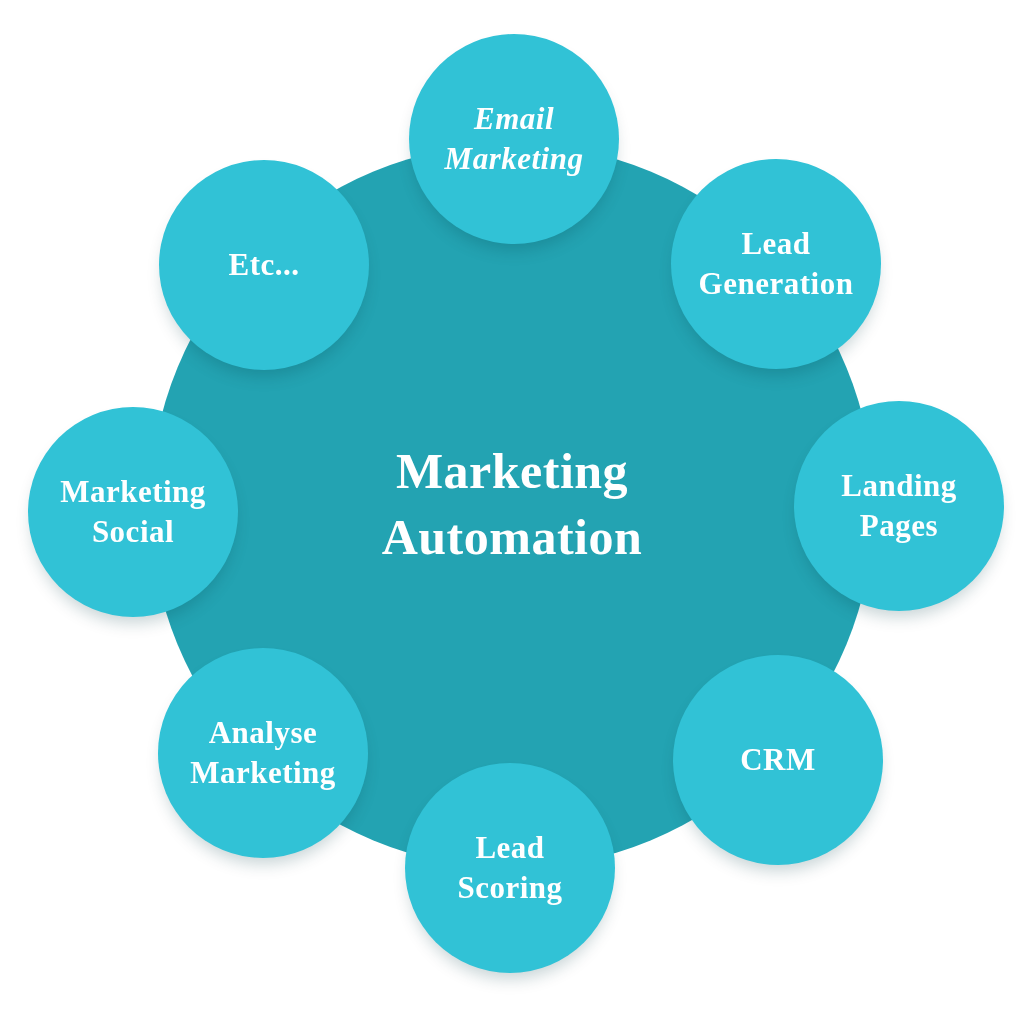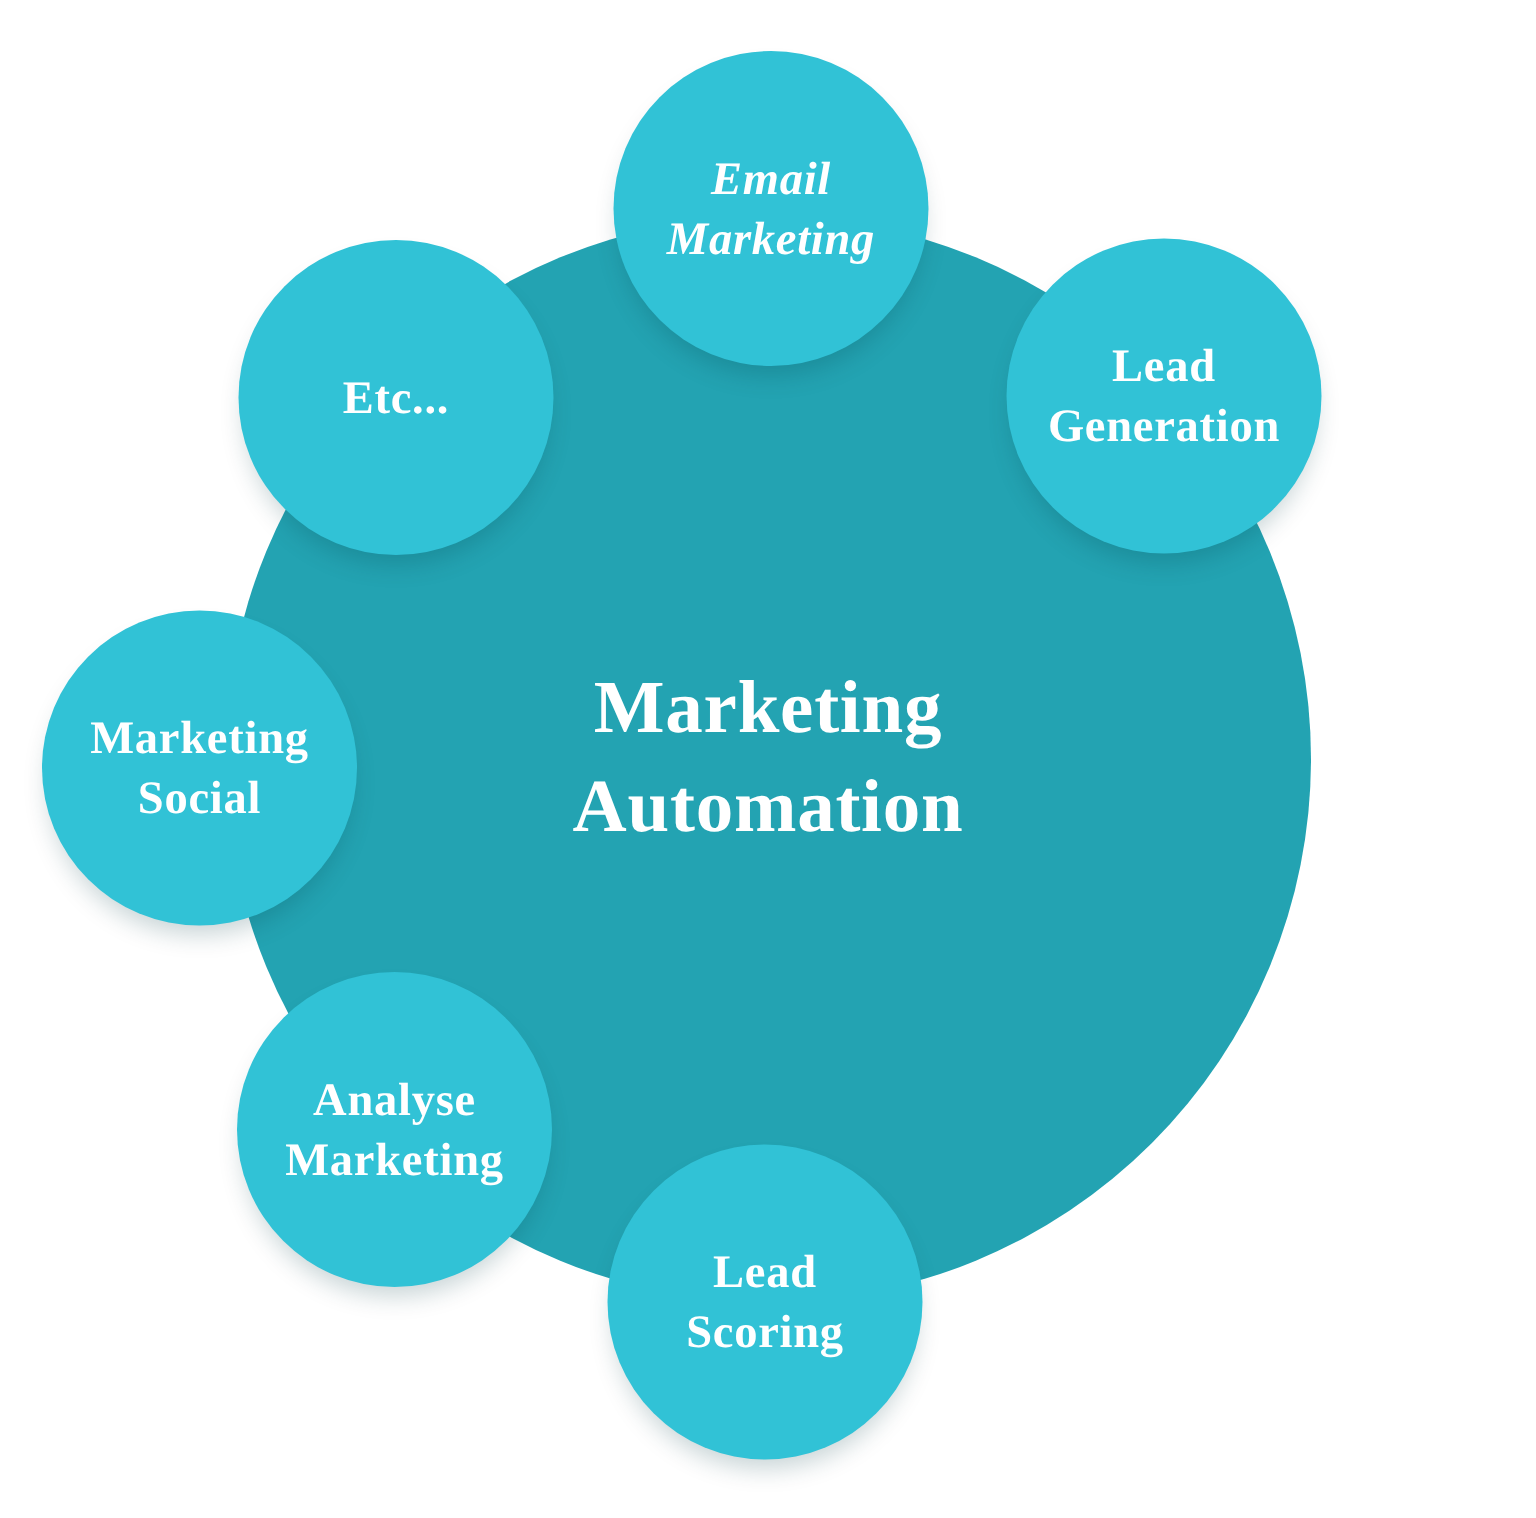--- a/index.html
+++ b/index.html
@@ -82,21 +82,28 @@
   <div class="circle node node-email">
     <div class="label node-label">Email
 Marketing</div>
   </div>
 
   <div class="circle node node-leadgen">
     <div class="label node-label">Lead
 Generation</div>
   </div>
 
+  <div class="circle node node-landing">
+    <div class="label node-label">Landing
+Pages</div>
+  </div>
 
+  <div class="circle node node-crm">
+    <div class="label node-label">CRM</div>
+  </div>
 
   <div class="circle node node-leadscoring">
     <div class="label node-label">Lead
 Scoring</div>
   </div>
 
   <div class="circle node node-analyse">
     <div class="label node-label">Analyse
 Marketing</div>
   </div>

